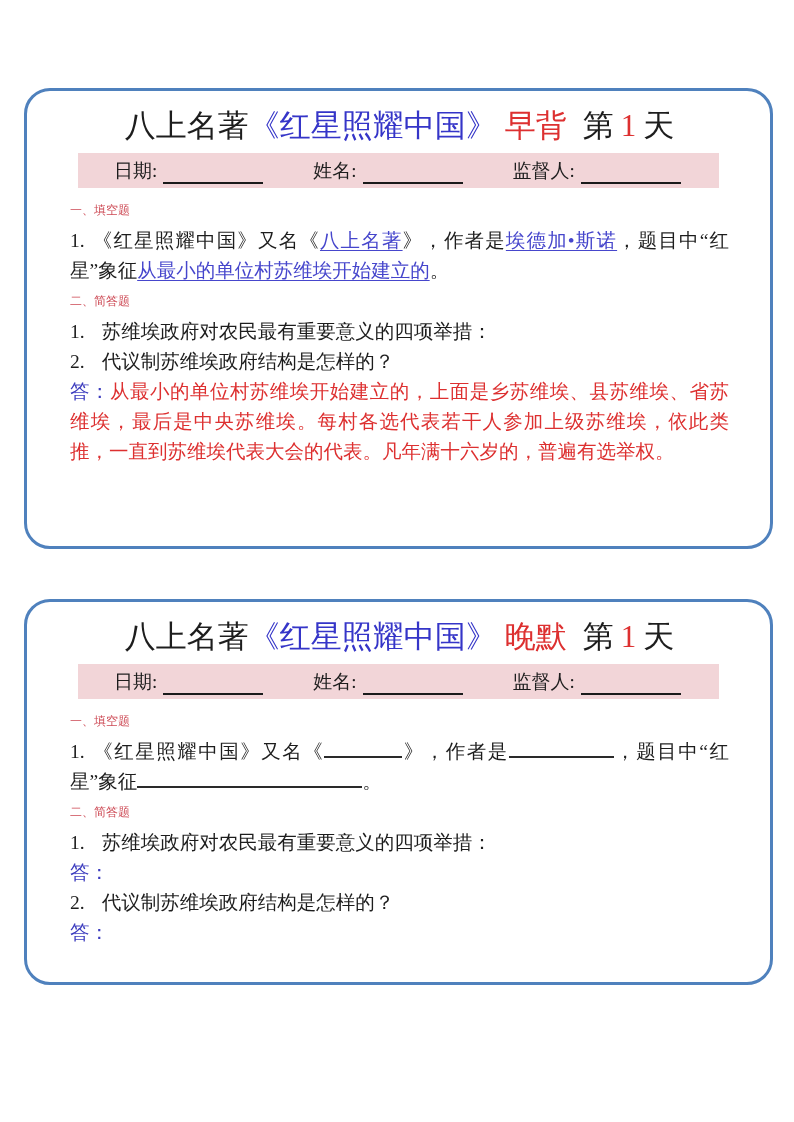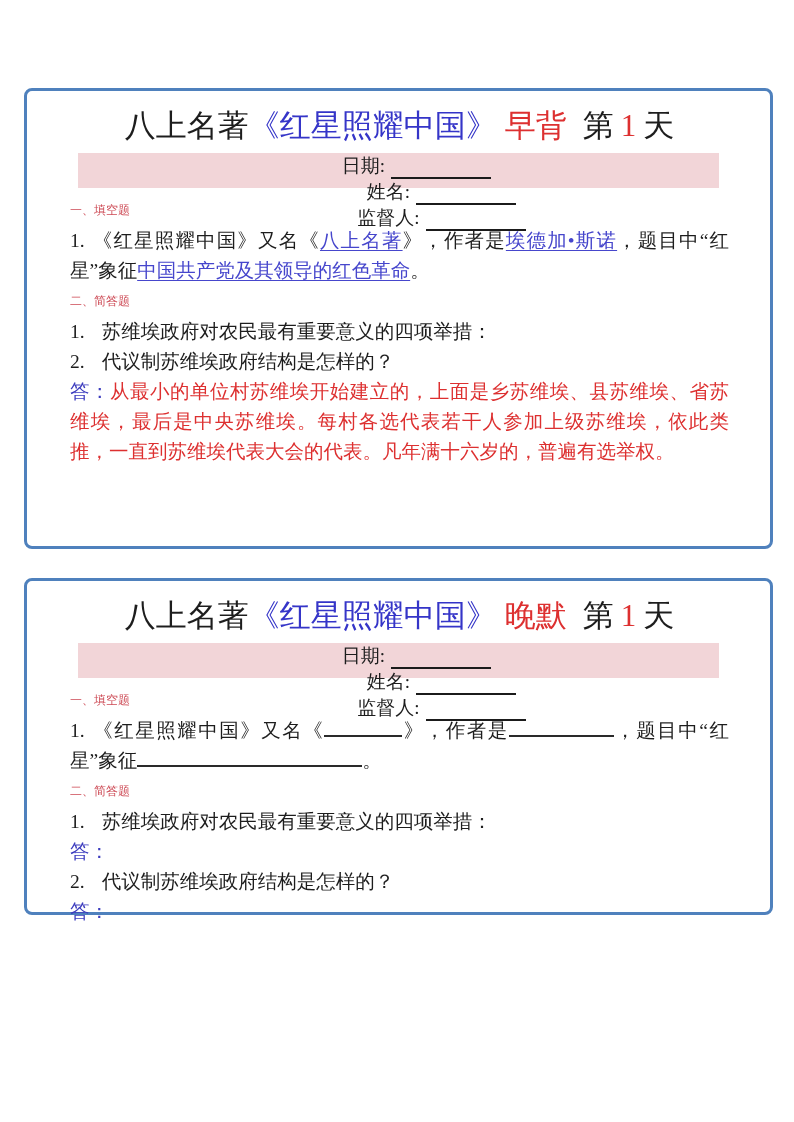--- a/index.html
+++ b/index.html
@@ -15,40 +15,39 @@
   html,body{margin:0;padding:0;}
   body{
     width:794px;height:1122px;background:#ffffff;
     font-family:"Liberation Serif","DejaVu Serif",serif;
     color:var(--text-black);
     overflow:hidden;
   }
   .card{
     box-sizing:border-box;width:749px;margin-left:24px;
     border:3px solid var(--card-border-blue);
-    border-radius:8px;
+    border-radius:26px;
     padding:10px 41px 0 43px;
     background:#fff;
   }
   .card.morning{margin-top:88px;height:461px;}
-  .card.evening{margin-top:29px;height:337px;}
+  .card.evening{margin-top:50px;height:386px;}
   .title{
     text-align:center;font-size:31px;line-height:42px;margin:4px 0 0;
     white-space:nowrap;color:var(--text-black);font-weight:400;
   }
   .title .book{color:var(--title-blue);}
   .title .mode{color:var(--bright-red);margin-left:8px;}
   .title .day-pre{margin-left:16px;}
   .title .day-num{color:var(--bright-red);margin:0 7px;}
   .infobar{
     box-sizing:border-box;display:flex;align-items:center;
     background:var(--infobar-pink);
     width:641px;height:35px;margin:6px 0 8px 8px;padding-left:36px;
     font-size:19px;
-    flex-direction:column;
   }
   .infobar .group{display:flex;align-items:flex-end;}
   .infobar .group + .group{margin-left:50px;}
   .uline{
     display:inline-block;border-bottom:2px solid #1b1b1b;height:15px;
     margin-left:6px;
   }
   .w100{width:100px;}
   .sec{font-size:12px;line-height:29px;margin:1px 0;color:var(--heading-red);font-weight:400;}
   .line{font-size:19.5px;line-height:30px;margin:0;}
@@ -80,21 +79,21 @@
         <span class="uline w100"></span>
       </span>
     <span class="group">
         <span>监督人:</span>
         <span class="uline w100"></span>
       </span>
   </div>
 
   <p class="sec">一、填空题</p>
 
-  <p class="line just"><span class="num">1.</span><span>《红星照耀中国》又名《</span><span class="ul-blue">八上名著</span><span>》，作者是</span><span class="ul-blue">埃德加•斯诺</span><span>，题目中“红星”</span><span>象征</span><span class="ul-blue">中国共产党及其领导的红色革命</span><span>。</span></p>
+  <p class="line just"><span class="num">1.</span><span>《红星照耀中国》又名《</span><span class="ul-blue">八上名著</span><span>》，作者是</span><span class="ul-blue">埃德加•斯诺</span><span>，题目中“红星”</span><span>象征</span><span class="ul-blue">从最小的单位村苏维埃开始建立的</span><span>。</span></p>
 
   <p class="sec">二、简答题</p>
 
   <p class="line"><span class="num-wide">1.</span><span>苏维埃政府对农民最有重要意义的四项举措：</span></p>
 
 
   <p class="line"><span class="num-wide">2.</span><span>代议制苏维埃政府结构是怎样的？</span></p>
 
   <p class="line just"><span class="ans-label">答：</span><span class="ans-red">从最小的单位村苏维埃开始建立的，上面是乡苏维埃、县苏维埃、省苏维埃，最后是中央苏维埃。每村各选代表若干人参加上级苏维埃，依此类推，一直到苏维埃代表大会的代表。凡年满十六岁的，普遍有选举权。</span></p>
 

